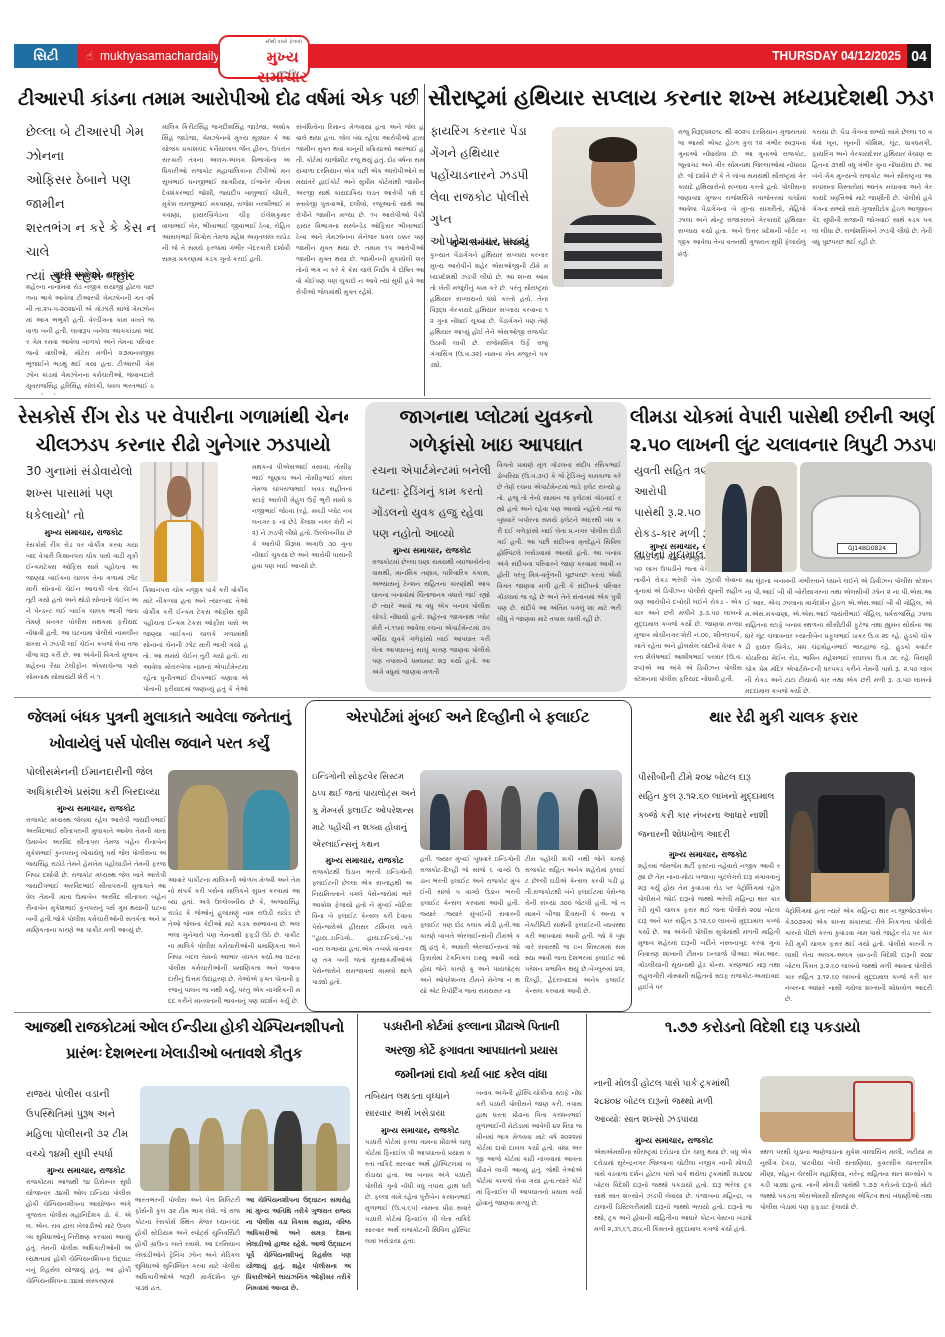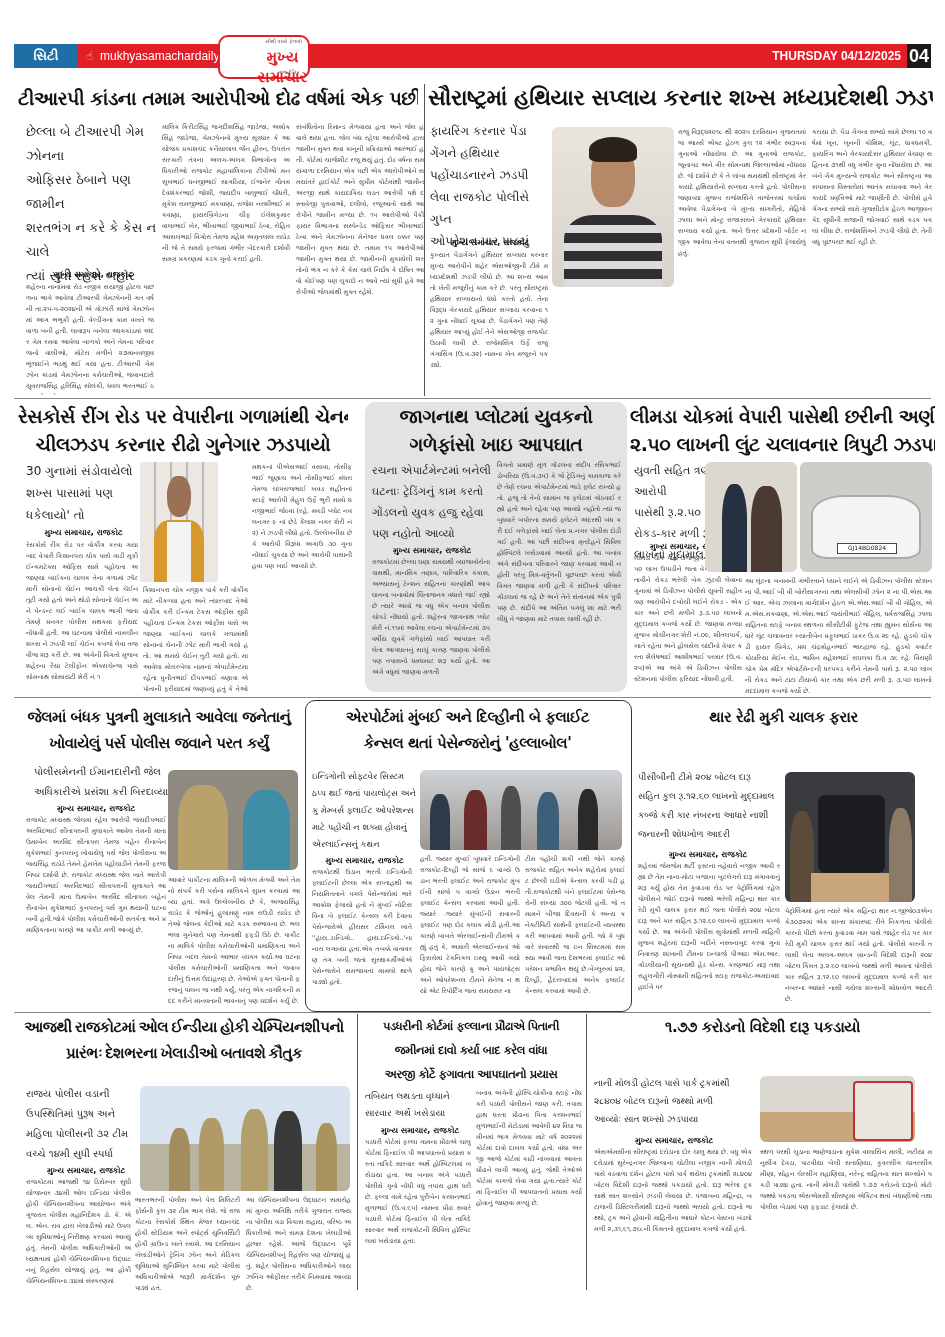--- a/index.html
+++ b/index.html
@@ -7,21 +7,21 @@
   
   .hdr{position:absolute;left:14px;top:44px;width:917px;height:24px;background:#e41e26;}
   .hdr-city{position:absolute;left:0;top:0;width:64px;height:24px;background:#1f6fa4;color:#fff;font-weight:bold;font-size:13px;line-height:24px;text-align:center;}
   .hdr-mail{position:absolute;left:86px;top:0;height:24px;line-height:24px;color:#fff;font-size:12px;font-family:"Liberation Sans",sans-serif;}
   .hdr-hand{position:absolute;left:72px;top:4px;width:14px;height:16px;color:#f2d29a;font-size:12px;line-height:16px;}
   .logo{position:absolute;left:204px;top:-9px;width:88px;height:40px;background:#fff;border:2px solid #e41e26;border-radius:10px;text-align:center;}
   .logo-main{color:#e41e26;font-weight:bold;font-size:15px;line-height:20px;margin-top:10px;padding-left:37px;}
   .logo-sub{position:absolute;right:6px;top:1px;font-size:5px;color:#444;}
   .logo-sub2{position:absolute;right:8px;bottom:1px;font-size:5px;color:#444;}
   .hdr-date{position:absolute;right:30px;top:0;height:24px;line-height:24px;color:#fff;font-size:12px;font-weight:bold;font-family:"Liberation Sans",sans-serif;}
-  .hdr-page{position:absolute;right:0;top:0;width:24px;height:24px;background:#1a1a1a;color:#fff;font-size:18px;font-weight:bold;text-align:center;line-height:24px;font-family:"Liberation Sans",sans-serif;}
+  .hdr-page{position:absolute;right:0;top:0;width:24px;height:24px;background:#1a1a1a;color:#fff;font-size:14px;font-weight:bold;text-align:center;line-height:24px;font-family:"Liberation Sans",sans-serif;}
   
   .hl{position:absolute;font-weight:bold;color:#111;text-align:center;white-space:nowrap;overflow:hidden;letter-spacing:-0.5px;}
   .hl-l{font-size:22px;line-height:32px;}
   .hl-m{font-size:19px;line-height:28px;}
   .hl-s{font-size:14px;line-height:22px;}
   
   .sub{position:absolute;font-size:13px;line-height:24px;color:#222;}
   .dateline{position:absolute;font-size:8px;font-weight:bold;color:#111;text-align:center;}
   
   .col{position:absolute;font-size:6.5px;line-height:11px;color:#333;text-align:justify;overflow:hidden;word-break:break-all;}
@@ -157,36 +157,35 @@
   <div class="plate">GJ14BD0824</div>
 </div>
 <div class="col" style="left:745px;top:576px;width:187px;height:117px;">આ લૂંટના બનાવની ગંભીરતાને ધ્યાને લઈને એ ડિવીઝન પોલીસ સ્ટેશનના પી.આઈ બી વી બોરીસાગરના તથા એલસીબી ઝોન ૨ ના પી.એસ.આઈ આર. એચ ઝાલાના માર્ગદર્શન હેઠળ એ.એસ.આઈ બી વી ગોહિલ, એમ.એસ.મકવાણા, એ.એસ.આઈ જયંતીભાઈ ગોહિલ, ધર્મરાજસિંહ ઝાલા સહિતના સ્ટાફે બનાવ સ્થળના સીસીટીવી ફુટેજ તથા હ્યુમન સોર્સના આધારે લૂંટ ચલાવનાર ખ્યાતીબેન પ્રફુલભાઈ ઠાકર ઉ.વ ૨૯ રહે. હુડકો ચોકડી ફાયર બ્રિગેડ, પ્રશ ચંદ્રમોહનભાઈ ભારદ્વાજ રહે. હુડકો ક્વાર્ટર કોઠારિયા મેઈન રોડ, ભાવિન મહેશભાઈ રાઘલકા ઉ.વ ૩૬ રહે. વિરાણી ચોક પ્રેમ મંદિર એપાર્ટમેન્ટની ધરપકડ કરીને તેમની પાસે રૂ. ૨.૫૦ લાખની રોકડ અને ટાટા ટીયાગો કાર તથા એક છરી મળી રૂ. ૩.૫૦ લાખનો મુદ્દામાલ કબજે કર્યો છે.</div>
 
 <div class="hrule" style="left:14px;top:697px;width:917px;"></div>
 
 <div class="hl hl-s" style="left:14px;top:704px;width:290px;line-height:26px;font-size:15px;">
   <div>જેલમાં બંધક પુત્રની મુલાકાતે આવેલા જનેતાનું</div>
   <div>ખોવાયેલું પર્સ પોલીસ જવાને પરત કર્યું</div>
 </div>
-<div class="sub" style="left:26px;top:762px;width:140px;font-size:10px;line-height:20px;margin-left:8px;">
+<div class="sub" style="left:26px;top:762px;width:140px;font-size:10px;line-height:20px;">
   <div>પોલીસમેનની ઈમાનદારીની જેલ</div>
   <div>અધિકારીએ પ્રસંશા કરી બિરદાવ્યા</div>
 </div>
 <div class="dateline" style="left:26px;top:804px;width:140px;">મુખ્ય સમાચાર, રાજકોટ</div>
 <div class="col" style="left:26px;top:815px;width:140px;height:197px;">રાજકોટ મધ્યસ્થ જેલમાં રહેલ આરોપી જયદીપભાઈ અરવિંદભાઈ સીતાપરાની મુલાકાતે આવેલ તેમની માતા ઉમાબેન અરવિંદ સીતાપરા તેમજ બહેન રીનાબેન મુકેશભાઈ કુનપરાનું ખોવાયેલું પર્સ જેલ પોલીસના અજયસિંહ રાઠોડે તેમને હેમખેમ પહોંચાડીને તેમની ફરજ નિષ્ઠા દર્શાવી છે. રાજકોટ મધ્યસ્થ જેલ ખાતે આરોપી જયદીપભાઈ અરવિંદભાઈ સીતાપરાની મુલાકાતે આવેલ તેમની માતા ઉમાબેન અરવિંદ સીતાપરા બહેન રીનાબેન મુકેશભાઈ કુનપરાનું પર્સ ગુમ થયાની ઘટના બની હતી.જોકે પોલીસ કર્મચારીઓની સતર્કતા અને પ્રમાણિકતાના કારણે આ પાકીટ મળી આવ્યું છે.</div>
 <div class="photo ph-police" style="left:168px;top:770px;width:130px;height:100px;">
   <div class="fig" style="left:8%;top:15%;width:38%;height:85%;background:#b9a26a;"></div>
   <div class="fig" style="left:58%;top:20%;width:36%;height:80%;background:#3e8fa6;"></div>
 </div>
 <div class="col" style="left:168px;top:875px;width:132px;height:137px;">આવારે પાકીટના માલિકની ઓળખ મેળવી અને તેમનો સંપર્ક કરી પર્સના માલિકને સુપ્રત કરવામાં આવ્યા હતાં. અત્રે ઉલ્લેખનીય છે કે, અજયસિંહ રાઠોડ કે જેઓનું હુલામણું નામ રાઉડી રાઠોડ છે તેઓ જેલના કેદીઓ માટે કડક સ્વભાવના છે. ભલભલા ગુનેગારો પણ તેમનાથી ફફડી ઉઠે છે. પાકીટના માલિકે પોલીસ કર્મચારીઓની પ્રમાણિકતા અને નિષ્ઠા બદલ તેમનો આભાર વ્યક્ત કર્યો.આ ઘટના પોલીસ કર્મચારીઓની પ્રમાણિકતા અને જવાબદારીનું ઉત્તમ ઉદાહરણ છે. તેઓએ ફક્ત પોતાની ફરજનું પાલન જ નથી કર્યું, પરંતુ એક નાગરિકની મદદ કરીને માનવતાની ભાવનાનું પણ પ્રદર્શન કર્યું છે.</div>
 
 <div class="framed" style="left:305px;top:700px;width:325px;height:310px;"></div>
 <div class="hl hl-s" style="left:307px;top:704px;width:321px;line-height:26px;font-size:15px;">
   <div>એરપોર્ટમાં મુંબઈ અને દિલ્હીની બે ફલાઈટ</div>
-  <div>કેન્સલ થતાં પેસેન્જરોનું 'હલ્લાબોલ'</div>
 </div>
 <div class="sub" style="left:312px;top:768px;width:105px;font-size:8.5px;line-height:17px;">
   <div>ઇન્ડિગોની સોફ્ટવેર સિસ્ટમ</div>
   <div>ઠપ્પ થઈ જતાં પાયલોટ્સ અને</div>
   <div>ક્રુ મેમ્બર્સ ફ્લાઈટ ઓપરેશન્સ</div>
   <div>માટે પહોંચી ન શક્યા હોવાનું</div>
   <div>એરલાઈન્સનું કથન</div>
 </div>
 <div class="photo ph-crowd" style="left:420px;top:770px;width:202px;height:80px;">
   <div class="fig" style="left:5%;top:30%;width:10%;height:70%;background:#2d3a4a;"></div>
@@ -234,27 +233,27 @@
 <div class="dateline" style="left:26px;top:1166px;width:120px;">મુખ્ય સમાચાર, રાજકોટ</div>
 <div class="col" style="left:26px;top:1177px;width:105px;height:113px;">રાજકોટમાં આજથી ૧૪ ડિસેમ્બર સુધી યોજાનાર ૩૪મી ઓલ ઇન્ડિયા પોલીસ હોકી ચેમ્પિયનશીપના આયોજન અંગે ગુજરાત પોલીસ મહાનિર્દેશક ડો. કે. એલ. એન. રાવ દ્વારા ખેલાડીઓ માટે ઉપલબ્ધ સુવિધાઓનું નિરીક્ષણ કરવામાં આવ્યું હતું. તેમની પોલીસ અધિકારીઓની અધ્યક્ષતામાં હોકી ચેમ્પિયનશિપના ઉદ્ઘાટનનું રિહર્સલ યોજાયું હતું. આ હોકી ચેમ્પિયનશિપના ૩૪માં સંસ્કરણમાં</div>
 <div class="photo ph-hockey" style="left:140px;top:1086px;width:210px;height:105px;">
   <div class="fig" style="left:14%;top:40%;width:10%;height:60%;background:#a38d5c;"></div>
   <div class="fig" style="left:28%;top:30%;width:12%;height:70%;background:#b09a68;"></div>
   <div class="fig" style="left:48%;top:22%;width:13%;height:78%;background:#b39e6c;"></div>
   <div class="fig" style="left:64%;top:24%;width:13%;height:76%;background:#3a3a3a;"></div>
   <div class="fig" style="left:84%;top:35%;width:10%;height:65%;background:#a99460;"></div>
 </div>
 <div class="col" style="left:135px;top:1195px;width:105px;height:95px;">ભારતભરની પોલીસ અને પેરા મિલિટરી ફોર્સની કુલ ૩૨ ટીમ ભાગ લેશે. જે રાજકોટના રેસકોર્સ સ્થિત મેજર ધ્યાનચંદ હોકી સ્ટેડિયમ અને સ્પોર્ટ્સ યુનિવર્સિટી હોકી ગ્રાઉન્ડ ખાતે રમાશે. આ દરમિયાન ખેલાડીઓને ટ્રેનિંગ ઝોન અને મેડિકલ સુવિધાઓ સુનિશ્ચિત કરવા માટે પોલીસ અધિકારીઓએ જરૂરી માર્ગદર્શન પૂરું પાડ્યું હતું.</div>
-<div class="col" style="left:246px;top:1195px;width:105px;height:95px;">આ ચેમ્પિયનશીપના ઉદ્ઘાટન સમારોહમાં મુખ્ય અતિથિ તરીકે ગુજરાત રાજ્યના પોલીસ વડા વિકાસ સહાય, વરિષ્ઠ અધિકારીઓ અને સમગ્ર દેશના ખેલાડીઓ હાજર રહેશે. આજે ઉદ્ઘાટન પૂર્વે ચેમ્પિયનશીપનું રિહર્સલ પણ યોજાયું હતું. શહેર પોલીસના અધિકારીઓને લાયઝનિંગ ઓફીસર તરીકે નિમવામાં આવ્યા છે.</div>
+<div class="col" style="left:246px;top:1195px;width:105px;height:95px;font-weight:bold;">આ ચેમ્પિયનશીપના ઉદ્ઘાટન સમારોહમાં મુખ્ય અતિથિ તરીકે ગુજરાત રાજ્યના પોલીસ વડા વિકાસ સહાય, વરિષ્ઠ અધિકારીઓ અને સમગ્ર દેશના ખેલાડીઓ હાજર રહેશે. આજે ઉદ્ઘાટન પૂર્વે ચેમ્પિયનશીપનું રિહર્સલ પણ યોજાયું હતું. શહેર પોલીસના અધિકારીઓને લાયઝનિંગ ઓફીસર તરીકે નિમવામાં આવ્યા છે.</div>
 <div class="vrule" style="left:357px;top:1014px;height:276px;"></div>
 
 <div class="hl hl-s" style="left:360px;top:1014px;width:222px;line-height:24px;font-size:11.5px;">
   <div>પડધરીની કોર્ટમાં ફલ્લાના પ્રૌઢાએ પિતાની</div>
+  <div>અરજી કોર્ટે ફગાવતા આપઘાતનો પ્રયાસ</div>
   <div>જમીનમાં દાવો કર્યા બાદ કરેલ વાંધા</div>
-  <div>અરજી કોર્ટે ફગાવતા આપઘાતનો પ્રયાસ</div>
 </div>
 <div class="sub" style="left:365px;top:1088px;width:110px;font-size:9px;line-height:17px;">
   <div>તબિયત લથડતા વૃધ્ધાને</div>
   <div>સારવાર અર્થે ખસેડાયા</div>
 </div>
 <div class="dateline" style="left:365px;top:1126px;width:110px;">મુખ્ય સમાચાર, રાજકોટ</div>
 <div class="col" style="left:365px;top:1137px;width:106px;height:153px;">પડધરી કોર્ટમાં ફલ્લા ગામના પ્રૌઢાએ ચાલુ કોર્ટમાં ફિનાઈલ પી આપઘાતનો પ્રયાસ કરતા તાકિદે સારવાર અર્થે હોસ્પિટલમાં ખસેડાયા હતા. આ બનાવ અંગે પડધરી પોલીસે ગુનો નોંધી વધુ તપાસ હાથ ધરી છે. ફલ્લા ગામે રહેતા પુરીબેન કરશનભાઈ મુળાભાઈ (ઉ.વ.૬૫) નામના પ્રૌઢા સવારે પડધરી કોર્ટમાં ફિનાઈલ પી લેતા તાકિદે સારવાર અર્થે રાજકોટની સિવિલ હોસ્પિટલમાં ખસેડાયા હતા.</div>
 <div class="col" style="left:476px;top:1088px;width:106px;height:202px;">બનાવ અંગેની હોસ્પિ.ચોકીના સ્ટાફે નોંધ કરી પડધરી પોલીસને જાણ કરી. તપાસ હાથ ધરતા પ્રૌઢાના પિતા કરશનભાઈ મુળાભાઈની મેટોડામાં આવેલી ૪૨ વિઘા જમીનમાં ભાગ મેળવવા માટે વર્ષ ૨૦૨૨માં કોર્ટમાં દાવો દાખલ કર્યો હતો. વાંધા અરજી આજે કોર્ટમાં કાઢી નાંખવામાં આવતા પ્રૌઢાને લાગી આવ્યું હતું. જેથી તેઓએ કોર્ટમાં કાગળો લેવા ગયા હતા.ત્યારે કોર્ટમાં ફિનાઈલ પી આપઘાતનો પ્રયાસ કર્યો હોવાનું જાણવા મળ્યું છે.</div>
 <div class="vrule" style="left:586px;top:1014px;height:276px;"></div>
 

